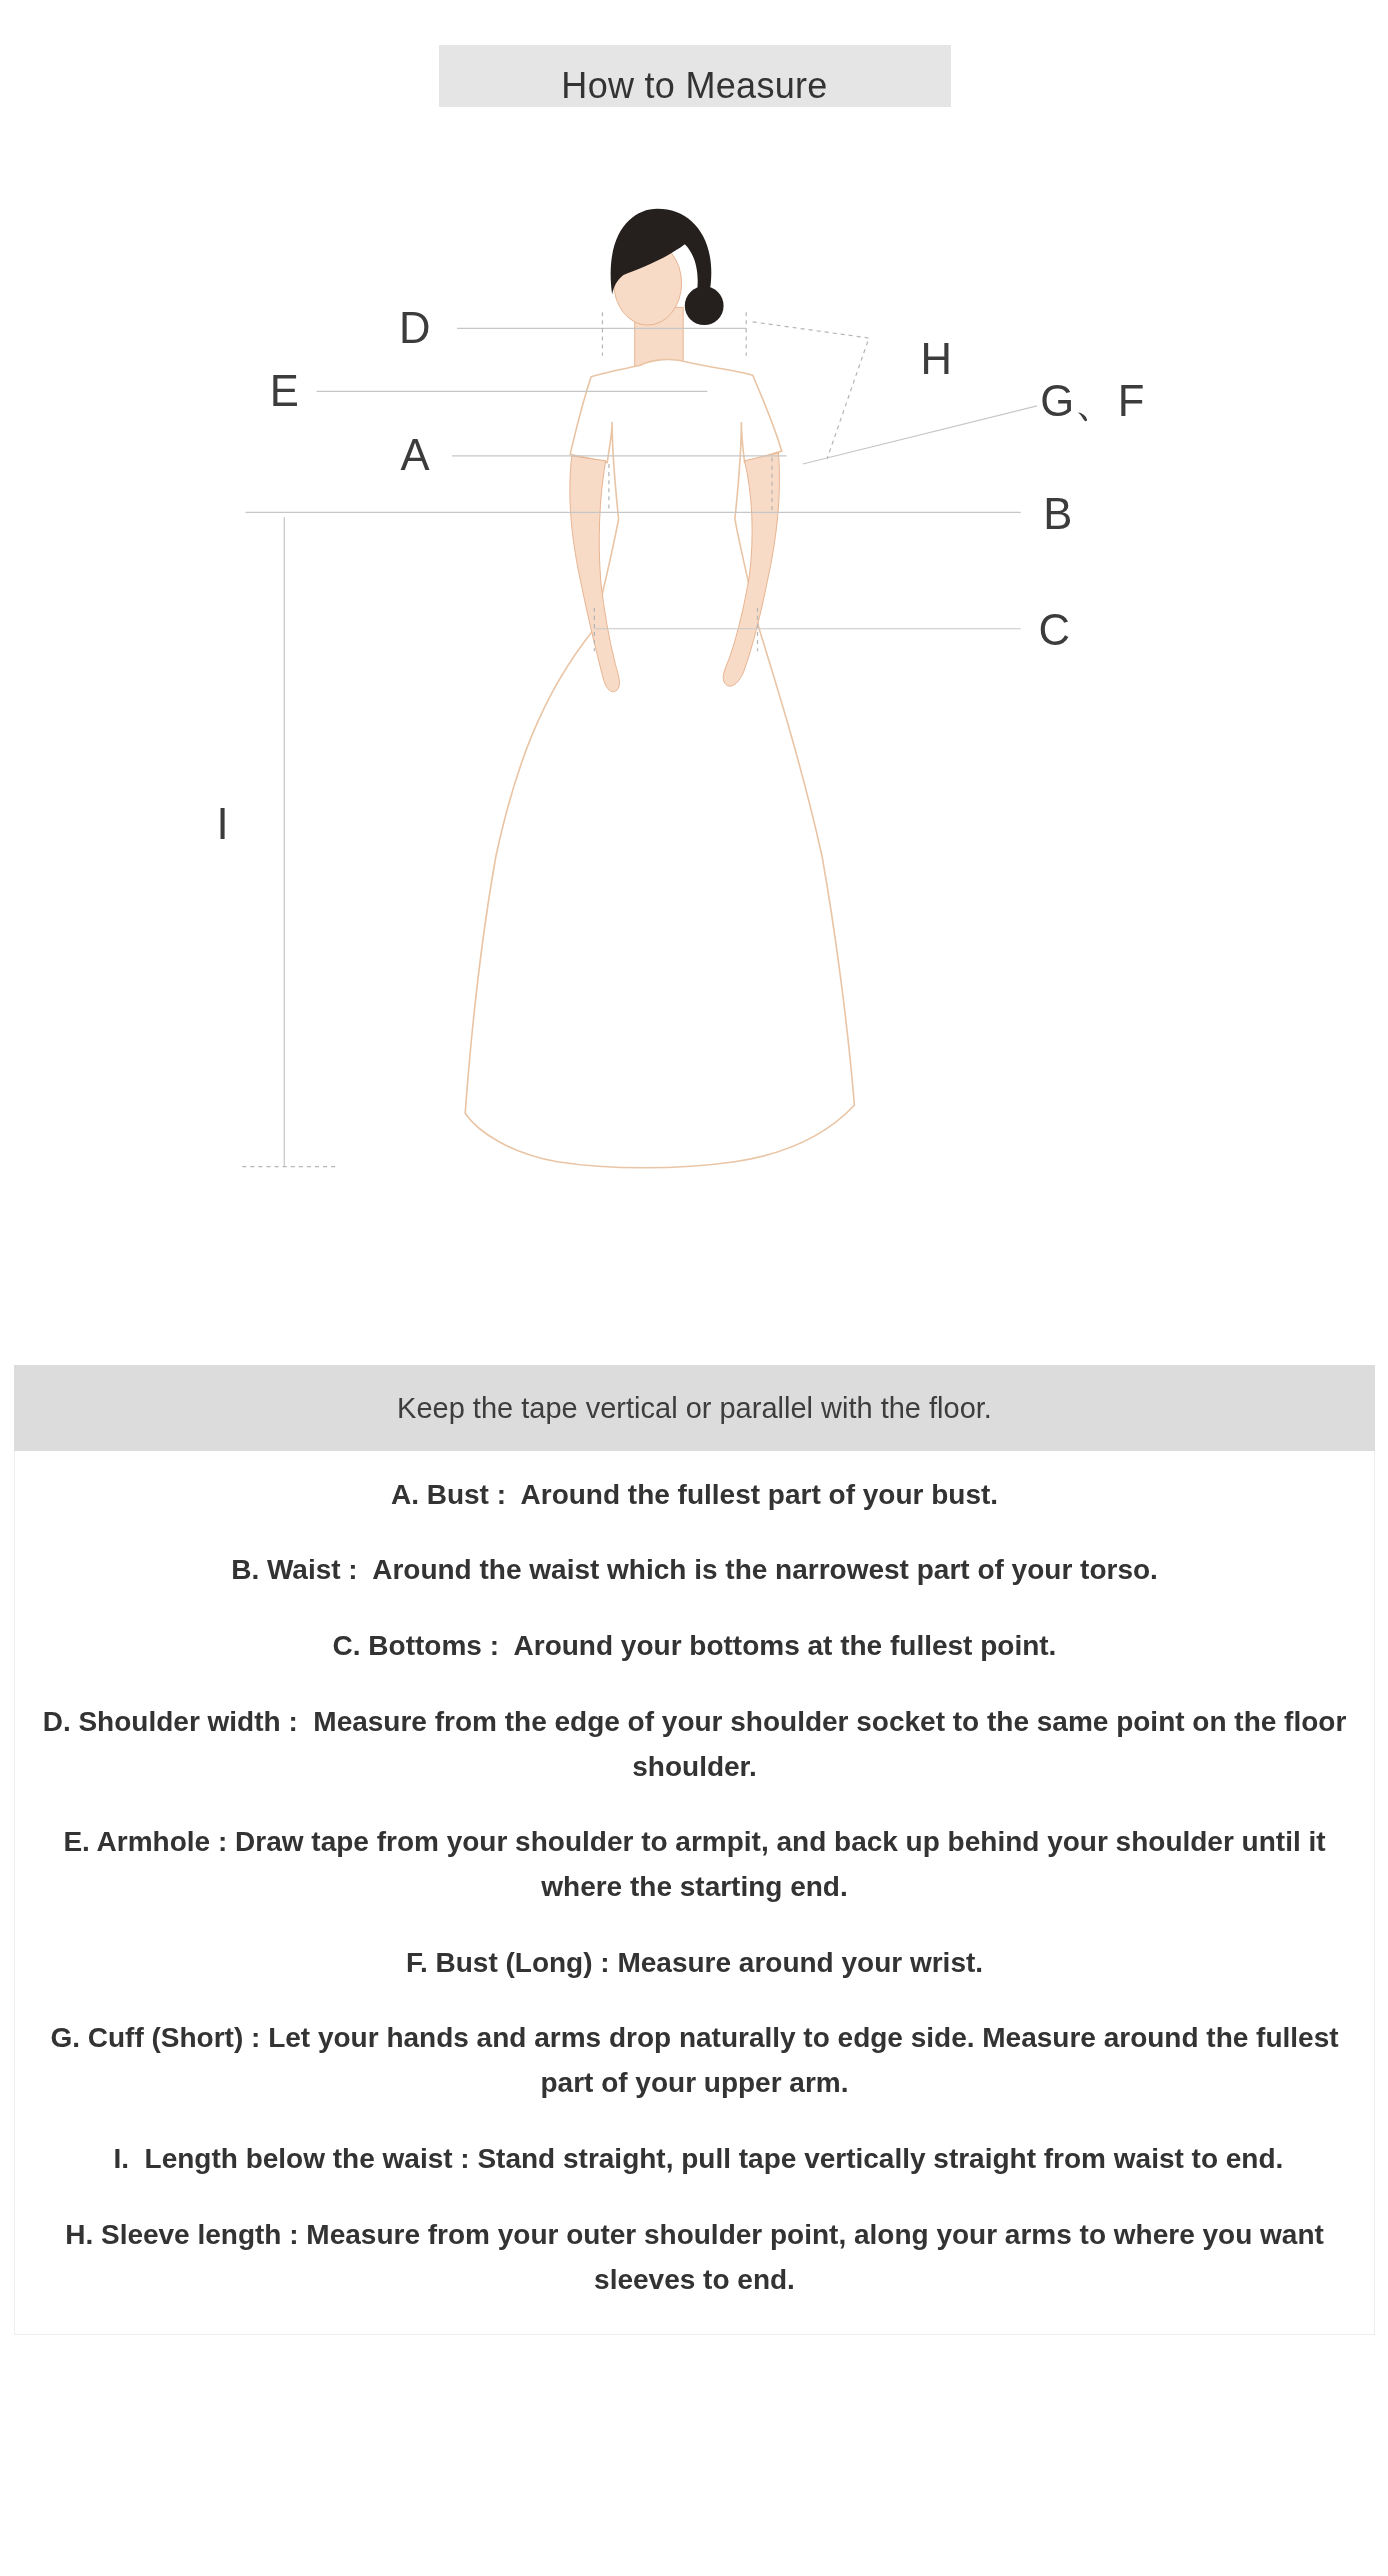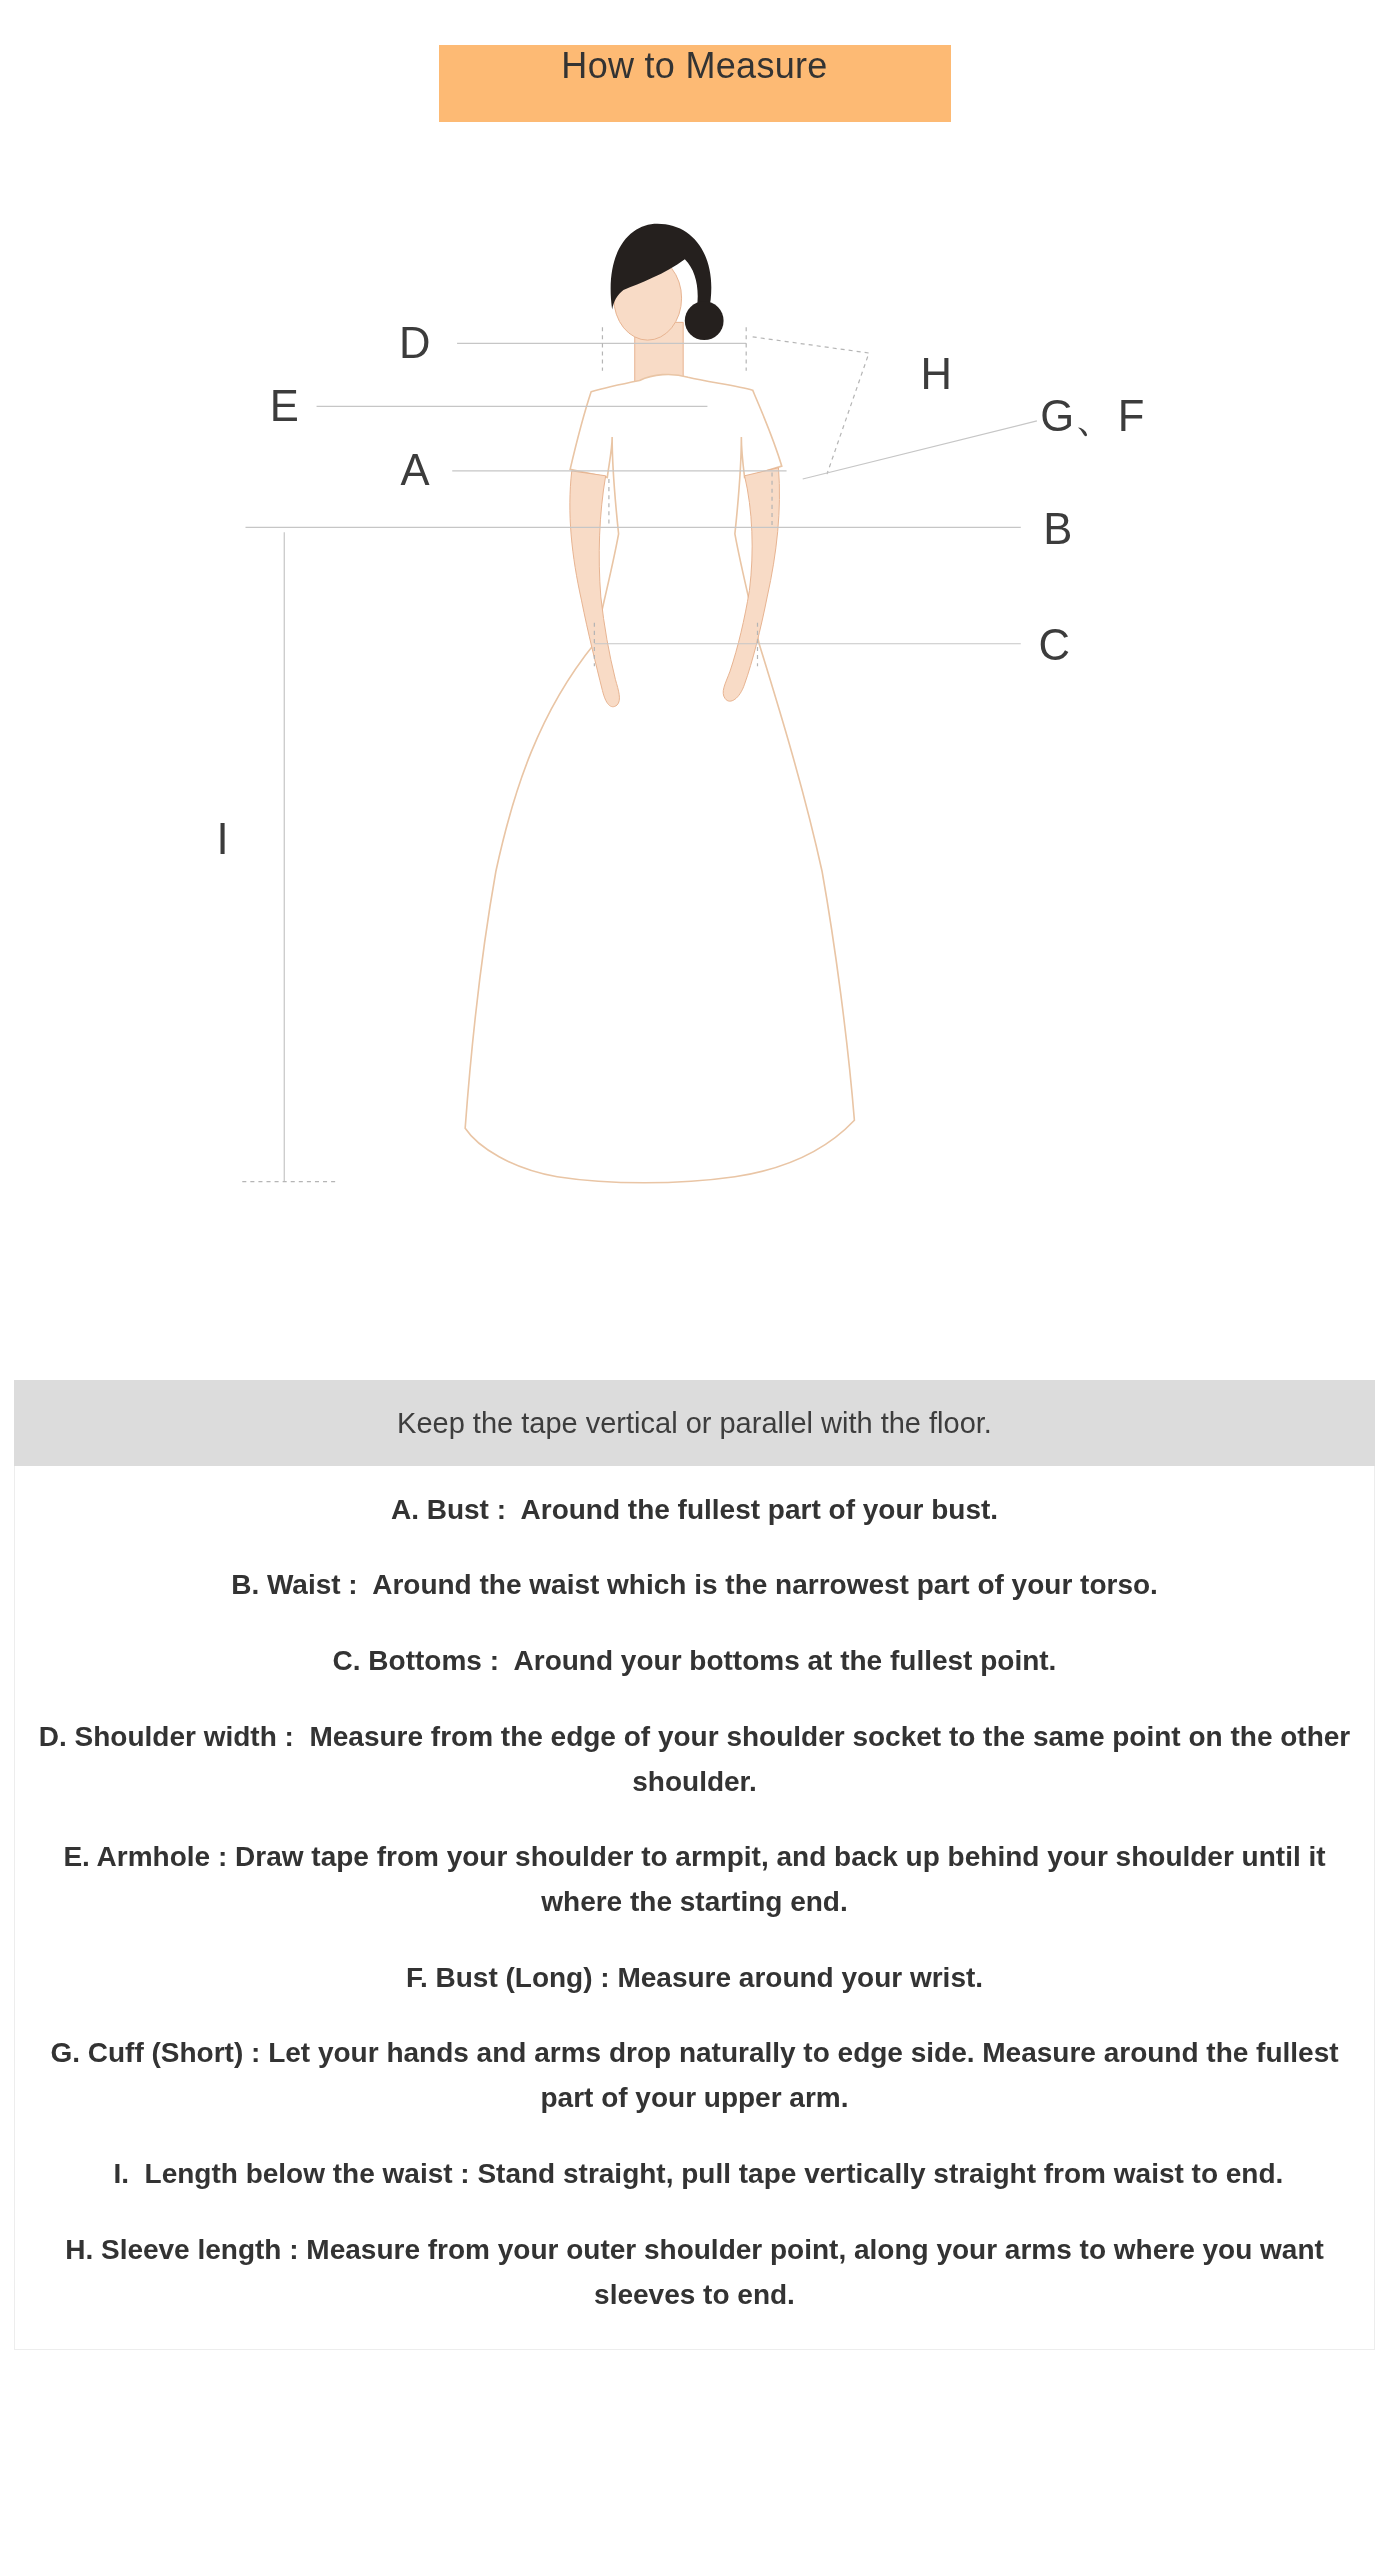--- a/index.html
+++ b/index.html
@@ -10,25 +10,25 @@
   }
   .page {
     position: relative;
     width: 1389px;
     height: 2576px;
     background: #ffffff;
     overflow: hidden;
   }
   .title-box {
     width: 512px;
-    height: 77px;
+    height: 62px;
     margin: 45px auto 0 auto;
-    background: #fdba74;
+    background: #e5e5e5;
     display: flex;
-    align-items: flex-start;
+    align-items: flex-end;
     justify-content: center;
     font-size: 36px;
     color: #333333;
     letter-spacing: 0.3px;
   }
   .diagram {
     display: block;
     margin: 0;
   }
   .mlines line, .mlines polyline {
@@ -182,21 +182,21 @@
 
     </g>
   </svg>
 
   <div class="instructions">
     <div class="banner">Keep the tape vertical or parallel with the floor.</div>
     <div class="items">
       <p class="item">A. Bust :  Around the fullest part of your bust.</p>
       <p class="item">B. Waist :  Around the waist which is the narrowest part of your torso.</p>
       <p class="item">C. Bottoms :  Around your bottoms at the fullest point.</p>
-      <p class="item">D. Shoulder width :  Measure from the edge of your shoulder socket to the same point on the other shoulder.</p>
+      <p class="item">D. Shoulder width :  Measure from the edge of your shoulder socket to the same point on the floor shoulder.</p>
       <p class="item">E. Armhole : Draw tape from your shoulder to armpit, and back up behind your shoulder until it where the starting end.</p>
       <p class="item">F. Bust (Long) : Measure around your wrist.</p>
       <p class="item">G. Cuff (Short) : Let your hands and arms drop naturally to edge side. Measure around the fullest part of your upper arm.</p>
       <p class="item"> I.  Length below the waist : Stand straight, pull tape vertically straight from waist to end.</p>
       <p class="item">H. Sleeve length : Measure from your outer shoulder point, along your arms to where you want sleeves to end.</p>
     </div>
   </div>
 
 </div>
 

